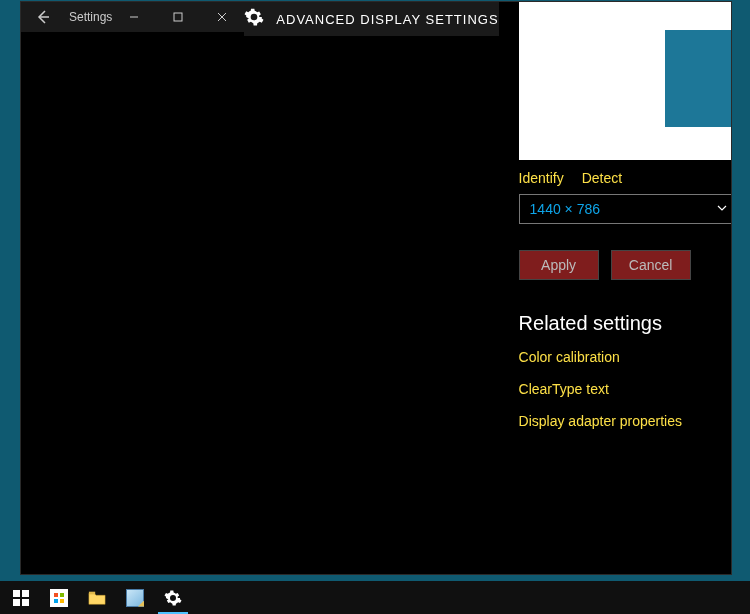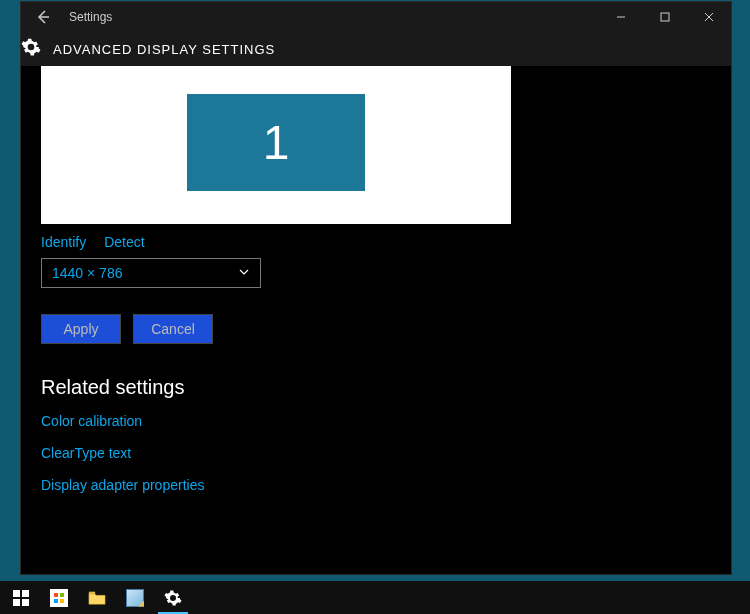--- a/index.html
+++ b/index.html
@@ -16,21 +16,21 @@
   }
   .window {
     position: absolute;
     left: 20px;
     top: 1px;
     width: 712px;
     height: 574px;
     background: #000;
     color: #fff;
     display: flex;
-    flex-direction: column;
+    flex-direction: row;
     border: 1px solid #2a2a2a;
   }
   
   .titlebar {
     height: 30px;
     background: #1a1a1a;
     display: flex;
     align-items: center;
     font-size: 12px;
     color: #ccc;
@@ -100,21 +100,21 @@
     font-weight: 300;
     margin-top: -6px;
   }
   .preview-links {
     display: flex;
     gap: 18px;
     margin-top: 10px;
     font-size: 14px;
   }
   .link {
-    color: #0ea5e9;
+    color: #fde047;
     cursor: pointer;
   }
   .section-label {
     font-size: 14px;
     color: #fff;
     margin-top: 22px;
   }
   .dropdown {
     margin-top: 8px;
     width: 220px;
@@ -134,21 +134,21 @@
     margin-left: auto;
   }
   .button-row {
     display: flex;
     gap: 12px;
     margin-top: 26px;
   }
   .btn {
     width: 80px;
     height: 30px;
-    background: #1d4ed8;
+    background: #7f1d1d;
     color: #bbb;
     border: 1px solid #444;
     font-size: 14px;
     display: flex;
     align-items: center;
     justify-content: center;
   }
   .related-title {
     font-size: 20px;
     font-weight: 400;

